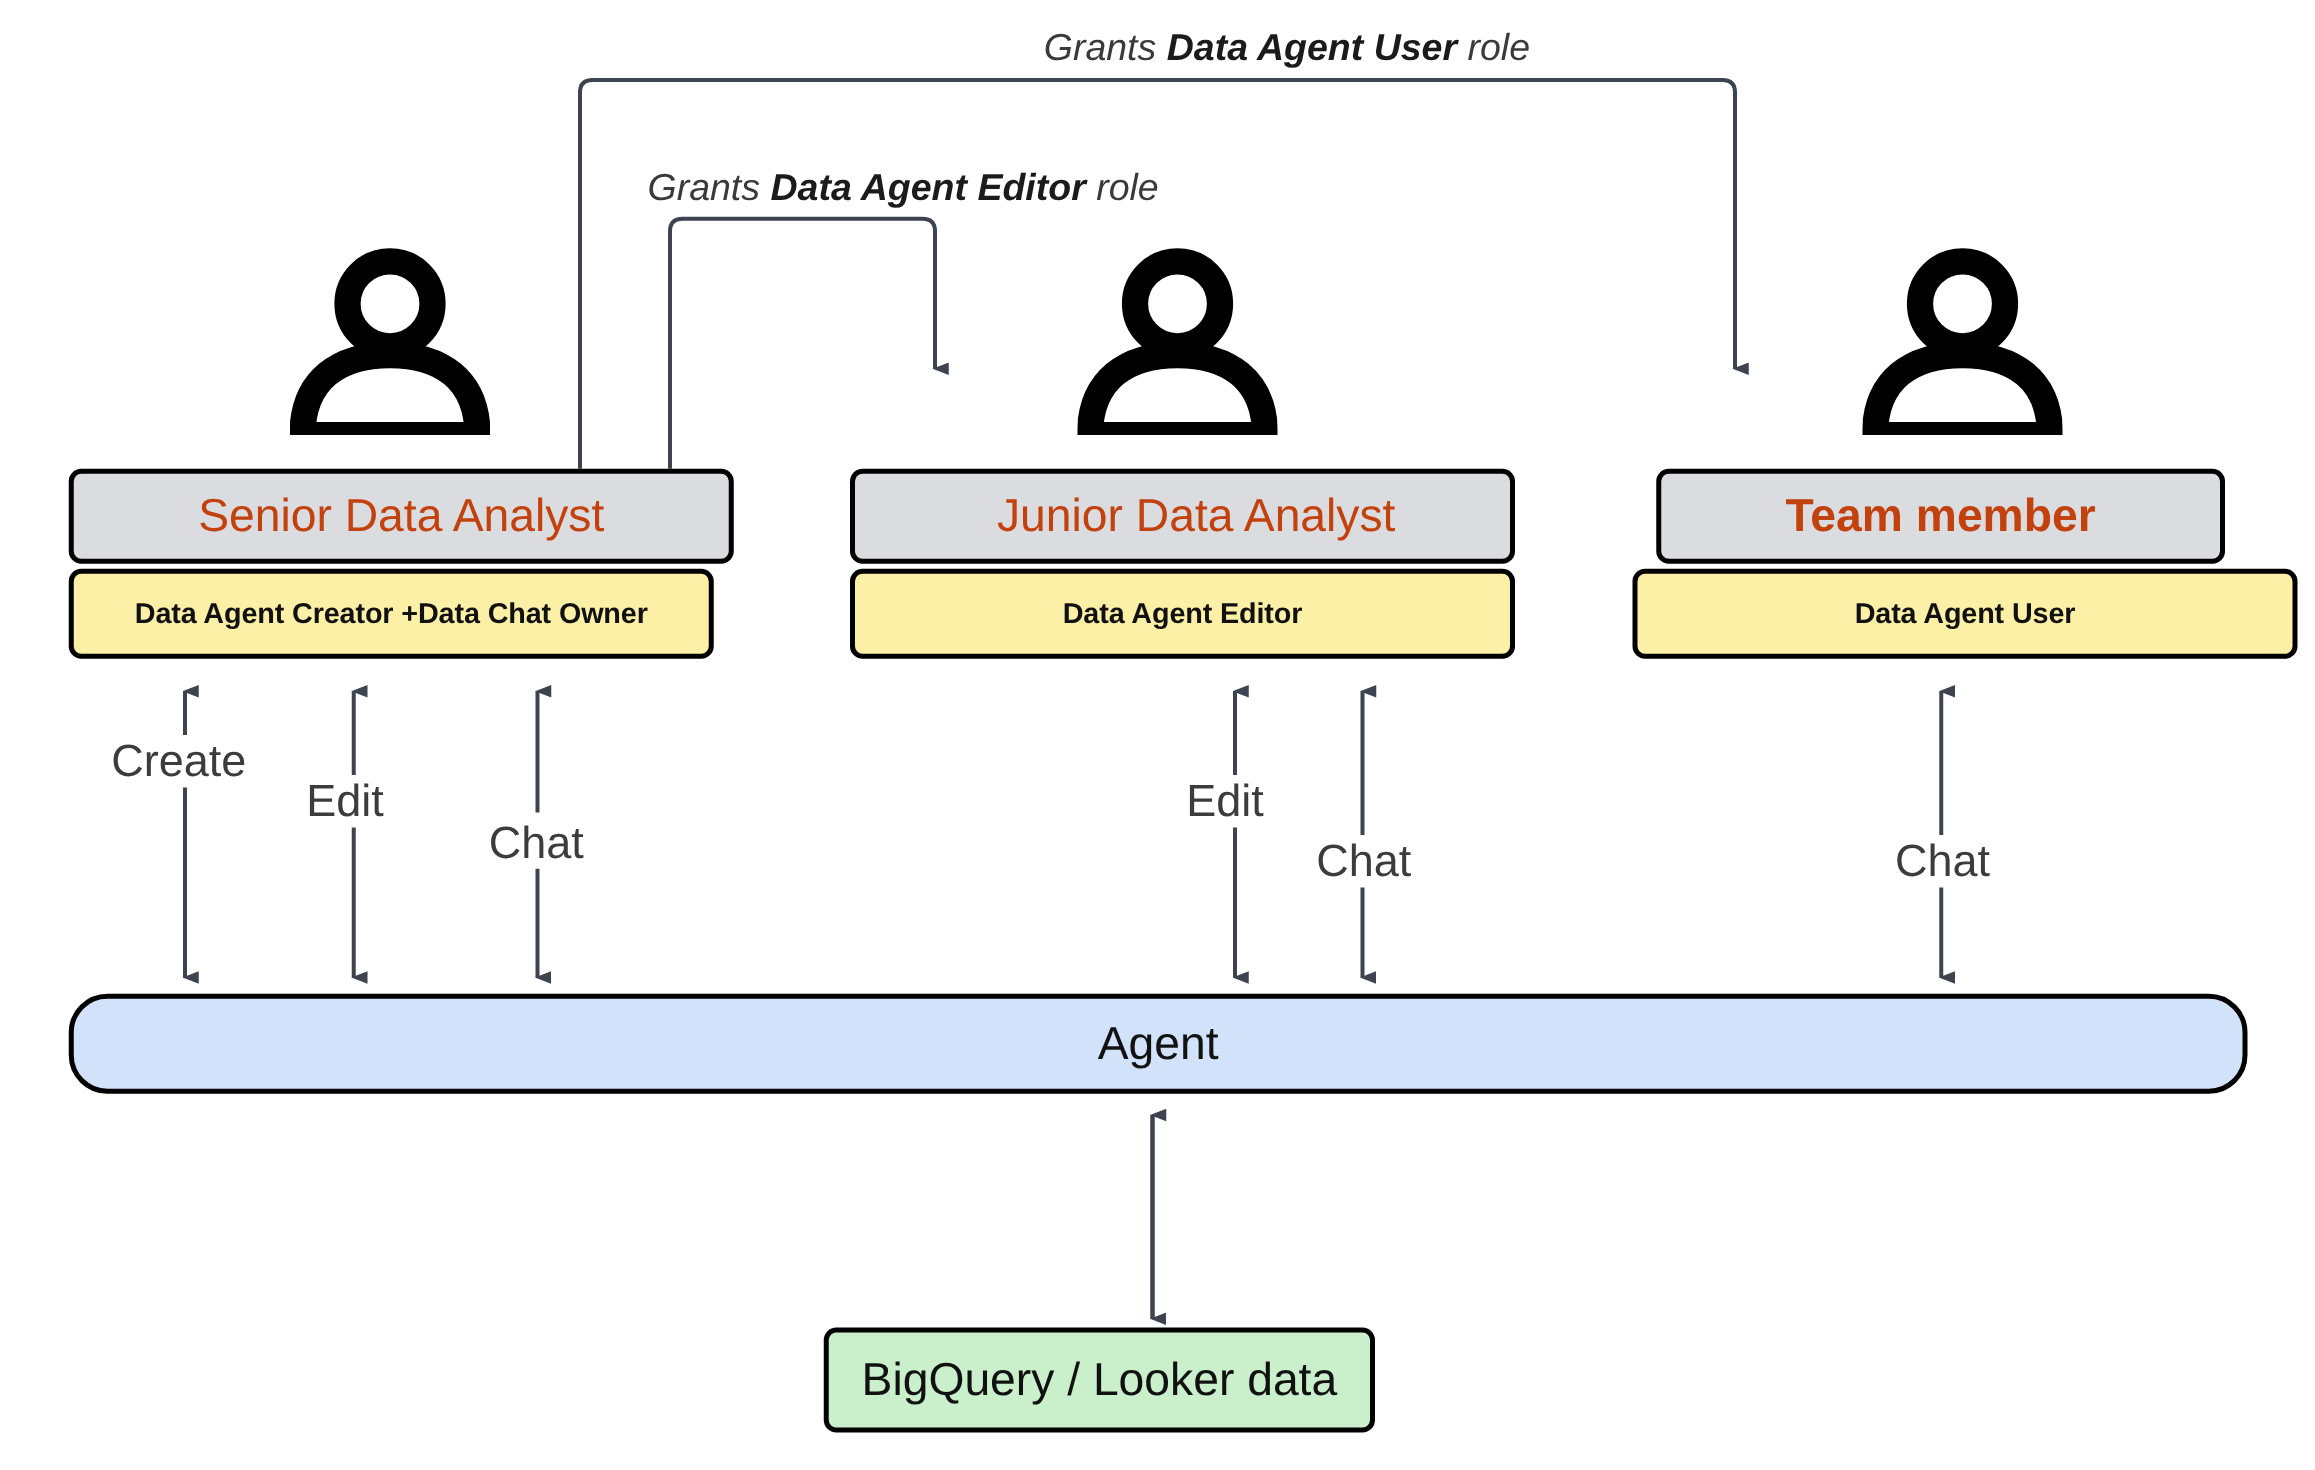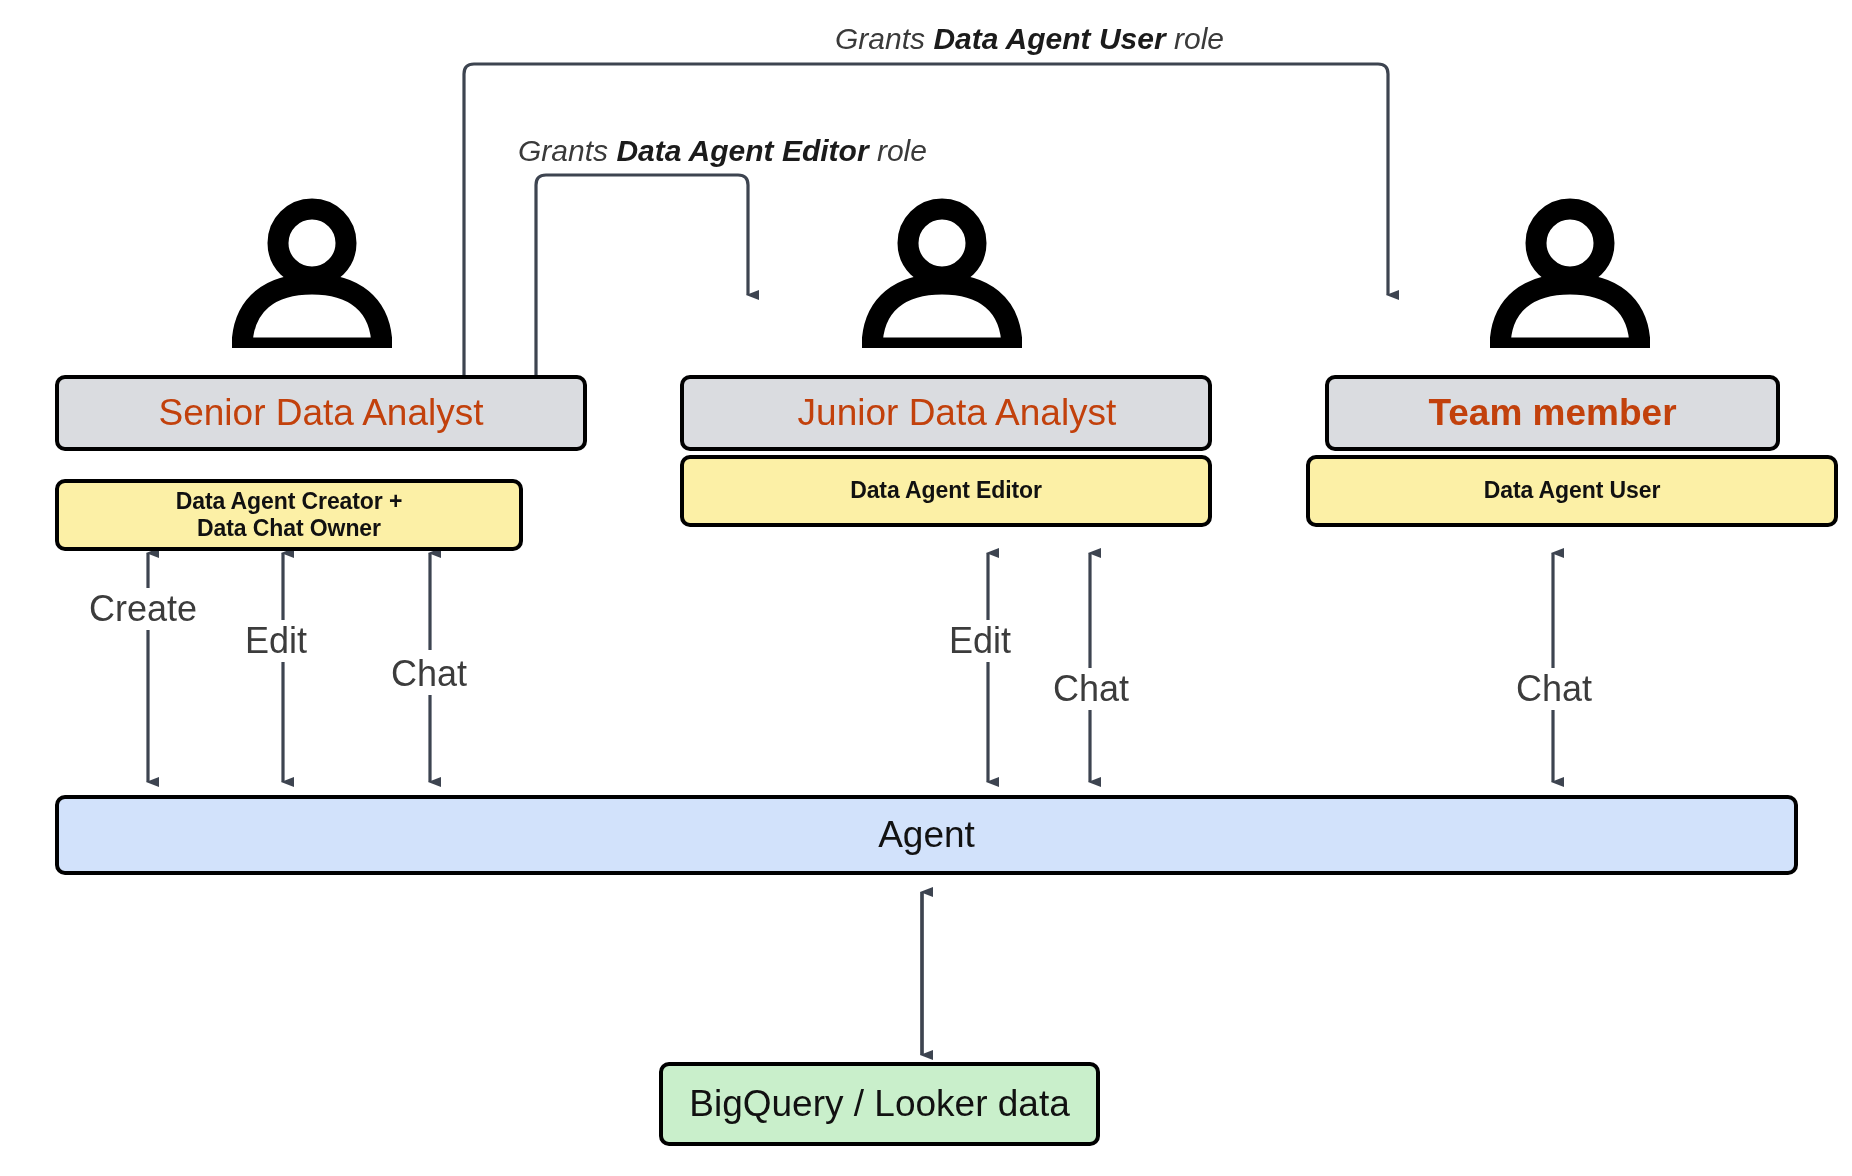--- a/index.html
+++ b/index.html
@@ -48,20 +48,21 @@
     color: #111111;
     font-size: 23px;
     font-weight: bold;
     letter-spacing: -0.1px;
   }
   .agent-bar {
     background: #d2e2fb;
     color: #121212;
     font-size: 37px;
     font-weight: 400;
+    border-radius: 31px;
   }
   .data-box {
     background: #c9efcb;
     color: #111111;
     font-size: 37px;
     font-weight: 400;
   }
   .person-icon {
     position: absolute;
   }
@@ -146,21 +147,21 @@
   </svg>
 
   <svg class="person-icon" style="left:1490px; top:198px;" width="160" height="150" viewBox="0 0 160 150">
     <circle cx="80" cy="45" r="34" fill="none" stroke="#000" stroke-width="21"></circle>
     <path d="M10,150 C10,105 40,86 80,86 C120,86 150,105 150,150 Z" fill="none" stroke="#000" stroke-width="21" stroke-linejoin="round"></path>
   </svg>
 
   <div class="node persona-title" style="left:55px; top:375px; width:532px; height:76px;">
     <span>Senior Data Analyst</span>
   </div>
-  <div class="node persona-role" style="left:55px; top:455px; width:468px; height:72px; flex-direction:column;margin-top:24px;">
+  <div class="node persona-role" style="left:55px; top:455px; width:516px; height:72px; flex-direction:row;">
     <span>Data Agent Creator +</span>
     <span>Data Chat Owner</span>
   </div>
 
   <div class="node persona-title" style="left:680px; top:375px; width:532px; height:76px;padding-left:22px;">
     <span>Junior Data Analyst</span>
   </div>
   <div class="node persona-role" style="left:680px; top:455px; width:532px; height:72px;">
     <span>Data Agent Editor</span>
   </div>

